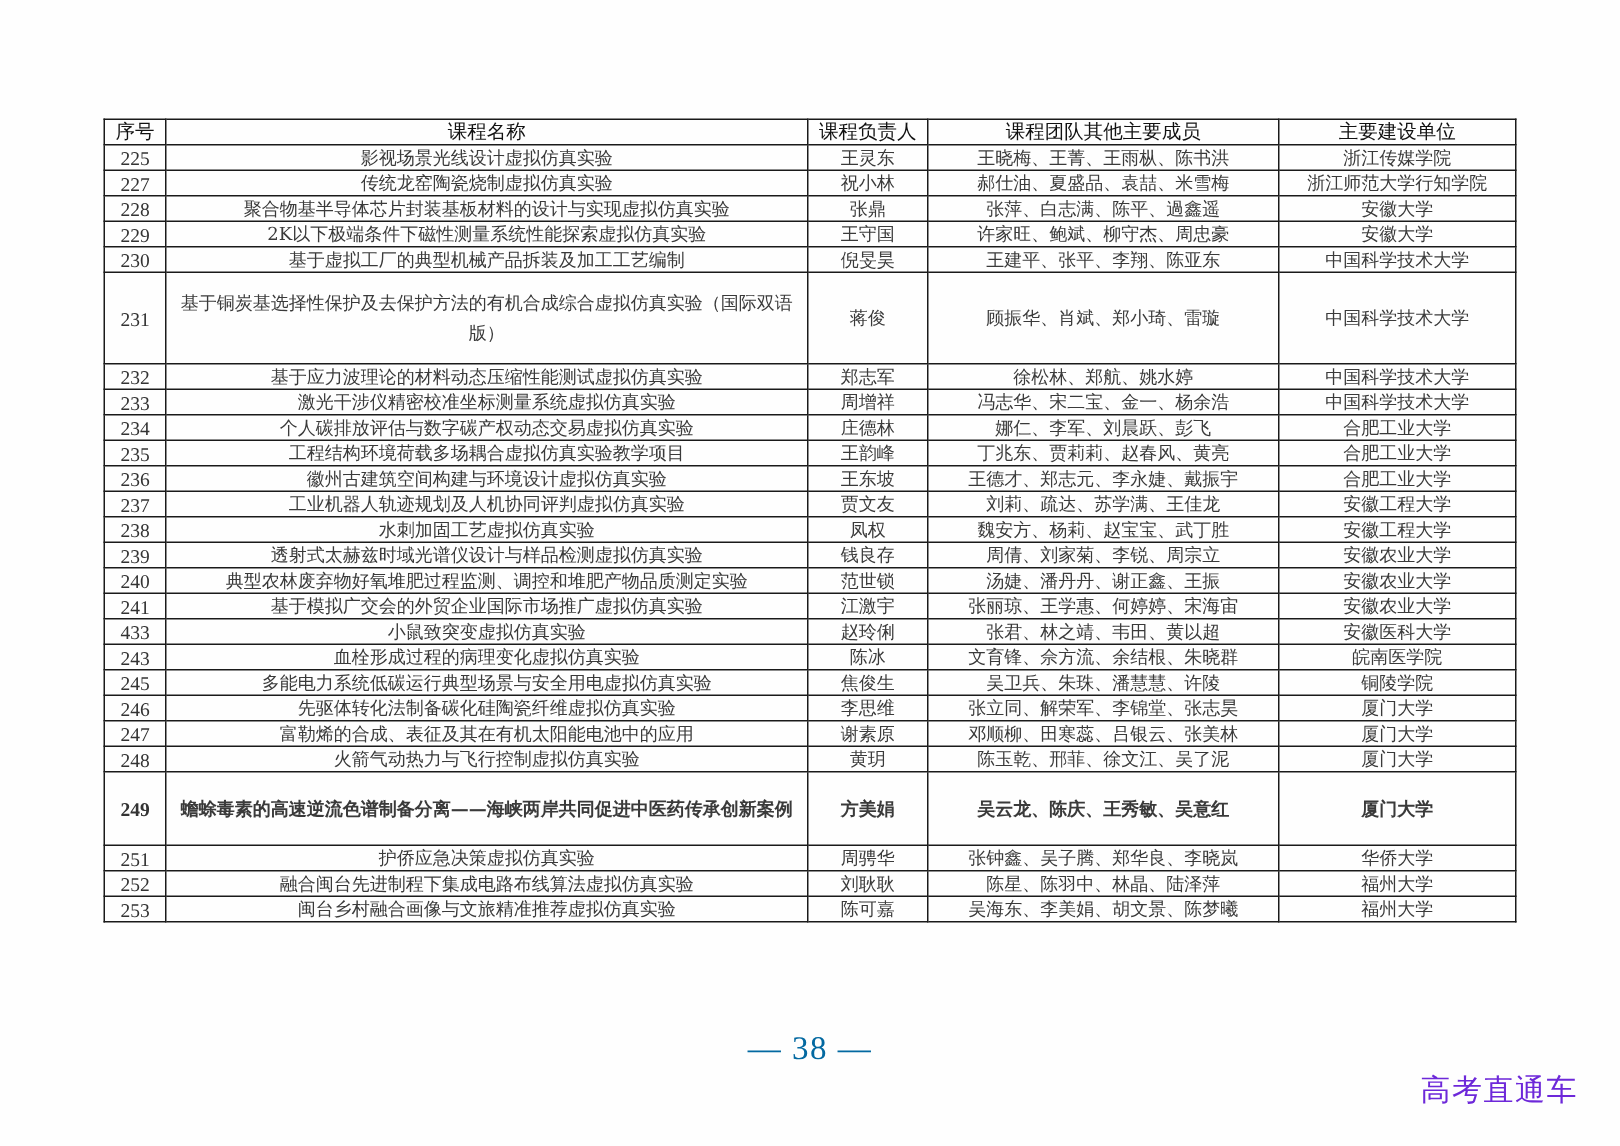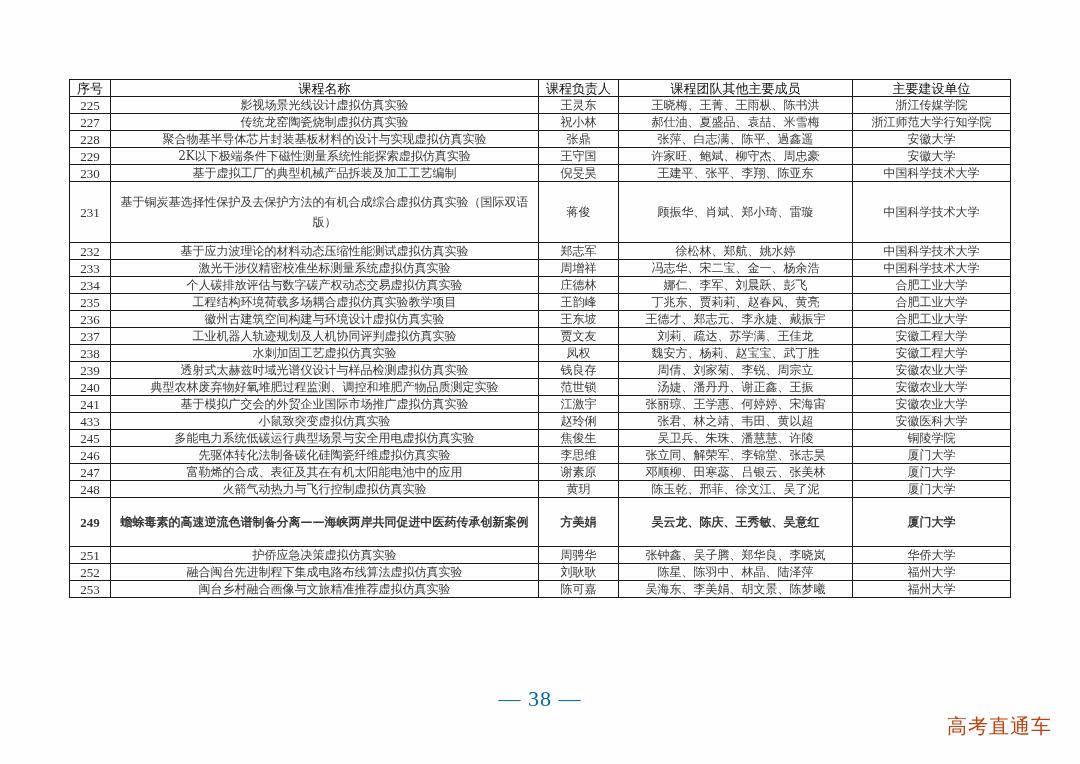--- a/index.html
+++ b/index.html
@@ -81,21 +81,21 @@
       font-size: 22px;
       color: #0369a1;
       letter-spacing: 1px;
     }
     .watermark {
       position: absolute;
       right: 28px;
       top: 713px;
       font-family: "DejaVu Sans", "Liberation Sans", sans-serif;
       font-size: 20px;
-      color: #c2410c;
+      color: #6d28d9;
       letter-spacing: 1px;
     }
   </style>
 </head>
 <body>
 
 <div class="page">
   <table class="course-table">
     <colgroup>
       <col class="c-num">
@@ -227,20 +227,27 @@
           <td class="unit">安徽农业大学</td>
         </tr>
         <tr>
           <td class="num">433</td>
           <td class="name">小鼠致突变虚拟仿真实验</td>
           <td class="lead">赵玲俐</td>
           <td class="team">张君、林之靖、韦田、黄以超</td>
           <td class="unit">安徽医科大学</td>
         </tr>
         <tr>
+          <td class="num">243</td>
+          <td class="name">血栓形成过程的病理变化虚拟仿真实验</td>
+          <td class="lead">陈冰</td>
+          <td class="team">文育锋、佘方流、余结根、朱晓群</td>
+          <td class="unit">皖南医学院</td>
+        </tr>
+        <tr>
           <td class="num">245</td>
           <td class="name">多能电力系统低碳运行典型场景与安全用电虚拟仿真实验</td>
           <td class="lead">焦俊生</td>
           <td class="team">吴卫兵、朱珠、潘慧慧、许陵</td>
           <td class="unit">铜陵学院</td>
         </tr>
         <tr>
           <td class="num">246</td>
           <td class="name">先驱体转化法制备碳化硅陶瓷纤维虚拟仿真实验</td>
           <td class="lead">李思维</td>

